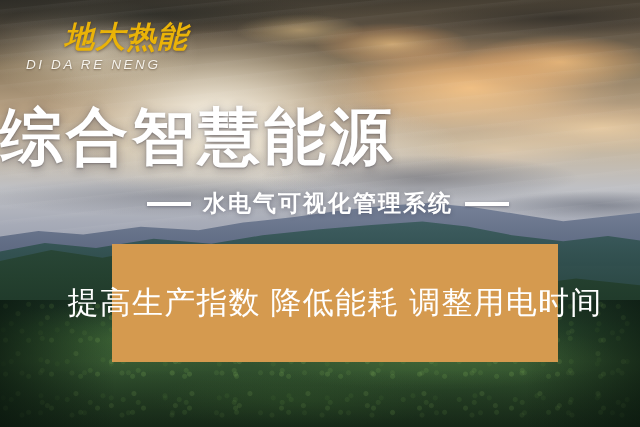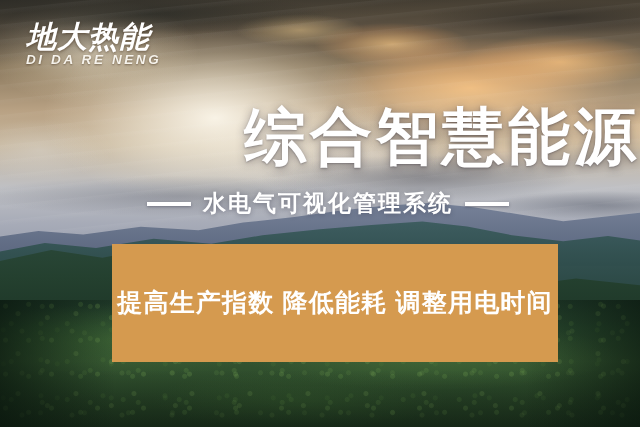--- a/index.html
+++ b/index.html
@@ -129,41 +129,43 @@
       linear-gradient(180deg, rgba(0,0,0,0) 55%, rgba(10,22,14,0.45) 100%);
   }
 
   
   .logo { position: absolute; left: 26px; top: 22px; width: 200px; }
   .logo-cn {
     font-size: 30px;
     font-weight: bold;
     font-style: italic;
     letter-spacing: 1px;
-    color: #ffffff;
+    color: #eab308;
     text-shadow: 0 1px 3px rgba(60,40,20,0.55);
     line-height: 1;
     white-space: nowrap;
+    text-align: center;
   }
   .logo-en {
+    margin-top: 5px;
     font-size: 13.5px;
-    font-weight: bold;
+    font-weight: normal;
     font-style: italic;
     letter-spacing: 2.6px;
     color: #f6f3ec;
     text-shadow: 0 1px 2px rgba(60,40,20,0.5);
     white-space: nowrap;
   }
 
   
   .headline {
     position: absolute;
     left: 0; right: 0;
     top: 104px;
-    text-align: right;
+    text-align: left;
     font-size: 62px;
     font-weight: bold;
     color: #ffffff;
     letter-spacing: 4px;
     line-height: 1.08;
     text-shadow: 0 2px 10px rgba(48,44,58,0.45), 0 1px 2px rgba(40,36,50,0.35);
     white-space: nowrap;
   }
 
   
@@ -201,22 +203,22 @@
     width: 446px;
     height: 118px;
     background: #d59a4f;
     display: flex;
     flex-direction: column;
     align-items: center;
     justify-content: center;
     gap: 10px;
   }
   .callout-line {
-    font-size: 25px;
-    font-weight: bold;
+    font-size: 31px;
+    font-weight: normal;
     color: #ffffff;
     letter-spacing: 1.2px;
     line-height: 1.1;
     white-space: nowrap;
   }
 </style>
 </head>
 <body>
 
 <div id="poster">

